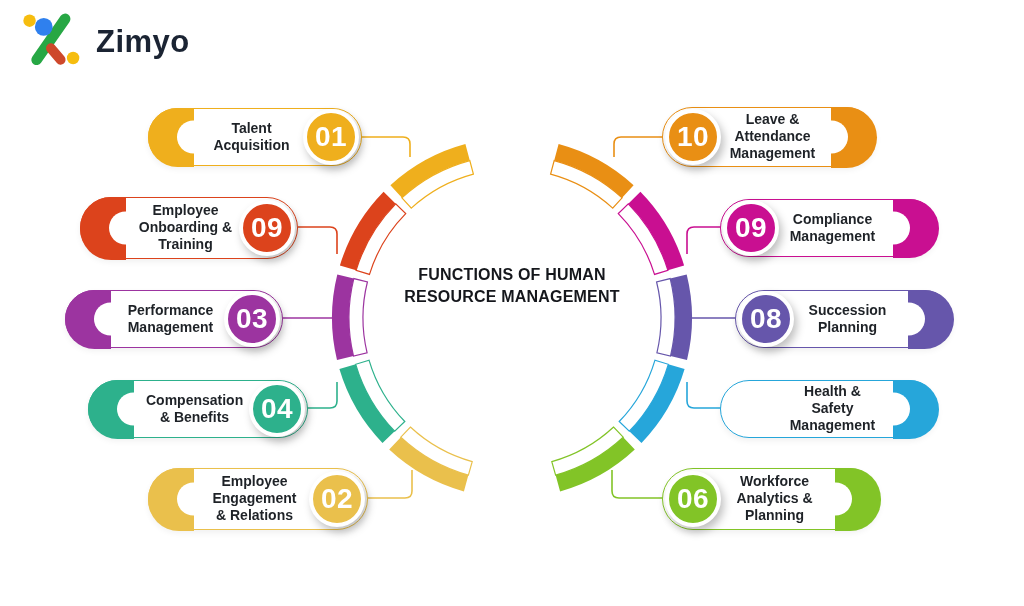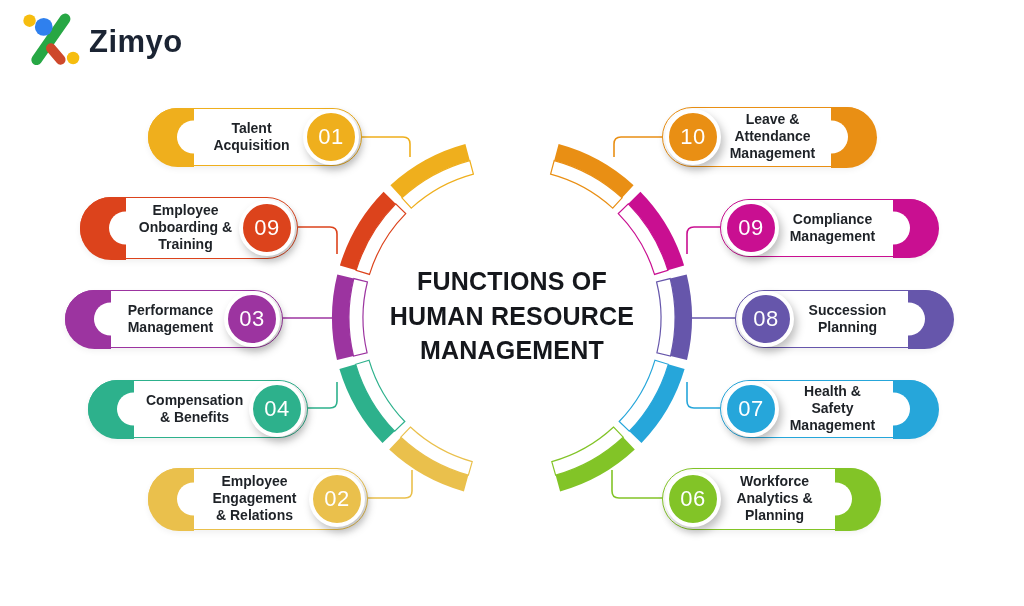--- a/index.html
+++ b/index.html
@@ -1,27 +1,27 @@
 <!DOCTYPE html>
 <html><head>
 <meta charset="utf-8">
 <style>
   html,body{margin:0;padding:0;}
   body{
     width:1024px;height:606px;position:relative;overflow:hidden;
     background:#ffffff;font-family:"Liberation Sans",sans-serif;
   }
   
-  .logo{position:absolute;left:18px;top:10px;display:flex;align-items:center;gap:7px;}
+  .logo{position:absolute;left:18px;top:10px;display:flex;align-items:center;gap:14px;}
   .logo svg{display:block;}
   .logo-text{font-size:31px;font-weight:800;color:#1b2433;letter-spacing:.5px;}
   
   .center-title{
     position:absolute;left:388px;top:264px;width:248px;text-align:center;
-    font-size:25px;line-height:1.38;font-weight:800;color:#15171c;letter-spacing:.2px;
+    font-size:16px;line-height:1.38;font-weight:800;color:#15171c;letter-spacing:.2px;
   }
   
   #diagram-svg{position:absolute;left:0;top:0;}
   
   .pill{
     position:absolute;background:#fff;border:1.5px solid var(--c);
     border-radius:31px;box-shadow:0 3px 6px rgba(0,0,0,.06);
   }
   .pill .cap{position:absolute;top:-1.5px;bottom:-1.5px;width:46px;background:var(--c);}
   .pill.left .cap{left:-1.5px;border-radius:31px 0 0 31px;}
@@ -29,21 +29,21 @@
   .pill .cap i{
     position:absolute;top:50%;width:33px;height:33px;border-radius:50%;
     background:#fff;transform:translateY(-50%);
   }
   .pill.left .cap i{right:-16px;}
   .pill.right .cap i{left:-16px;}
   .pill .num{
     position:absolute;top:50%;transform:translateY(-50%);
     width:48px;height:48px;border-radius:50%;background:var(--c);
     border:4px solid #fff;box-shadow:3px 5px 8px rgba(0,0,0,.25);
-    color:#fff;font-weight:400;font-size:22px;letter-spacing:.5px;
+    color:#fff;font-weight:700;font-size:28px;letter-spacing:.5px;
     display:flex;align-items:center;justify-content:center;
   }
   .pill.left .num{right:2px;}
   .pill.right .num{left:2px;}
   .pill .label{
     position:absolute;top:50%;transform:translateY(-50%);
     font-size:14px;font-weight:700;line-height:1.22;color:#1e2227;
   }
   .pill.left .label{left:57px;right:64px;text-align:center;}
   .pill.right .label{left:64px;right:57px;text-align:center;}
@@ -152,21 +152,20 @@
       <i></i>
     </span>
   <span class="label">Succession Planning</span>
   <span class="num">08</span>
 </div>
 <div class="pill right" style="left: 720px; top: 380px; width: 216px; height: 56px; --c: #26A6DA;">
   <span class="cap">
       <i></i>
     </span>
   <span class="label">Health &amp; Safety Management</span>
-  <span class="num">07</span>
 </div>
 <div class="pill right" style="left: 662px; top: 468px; width: 216px; height: 60px; --c: #82C427;">
   <span class="cap">
       <i></i>
     </span>
   <span class="label">Workforce Analytics &amp; Planning</span>
   <span class="num">06</span>
 </div>
 
 </body></html>

